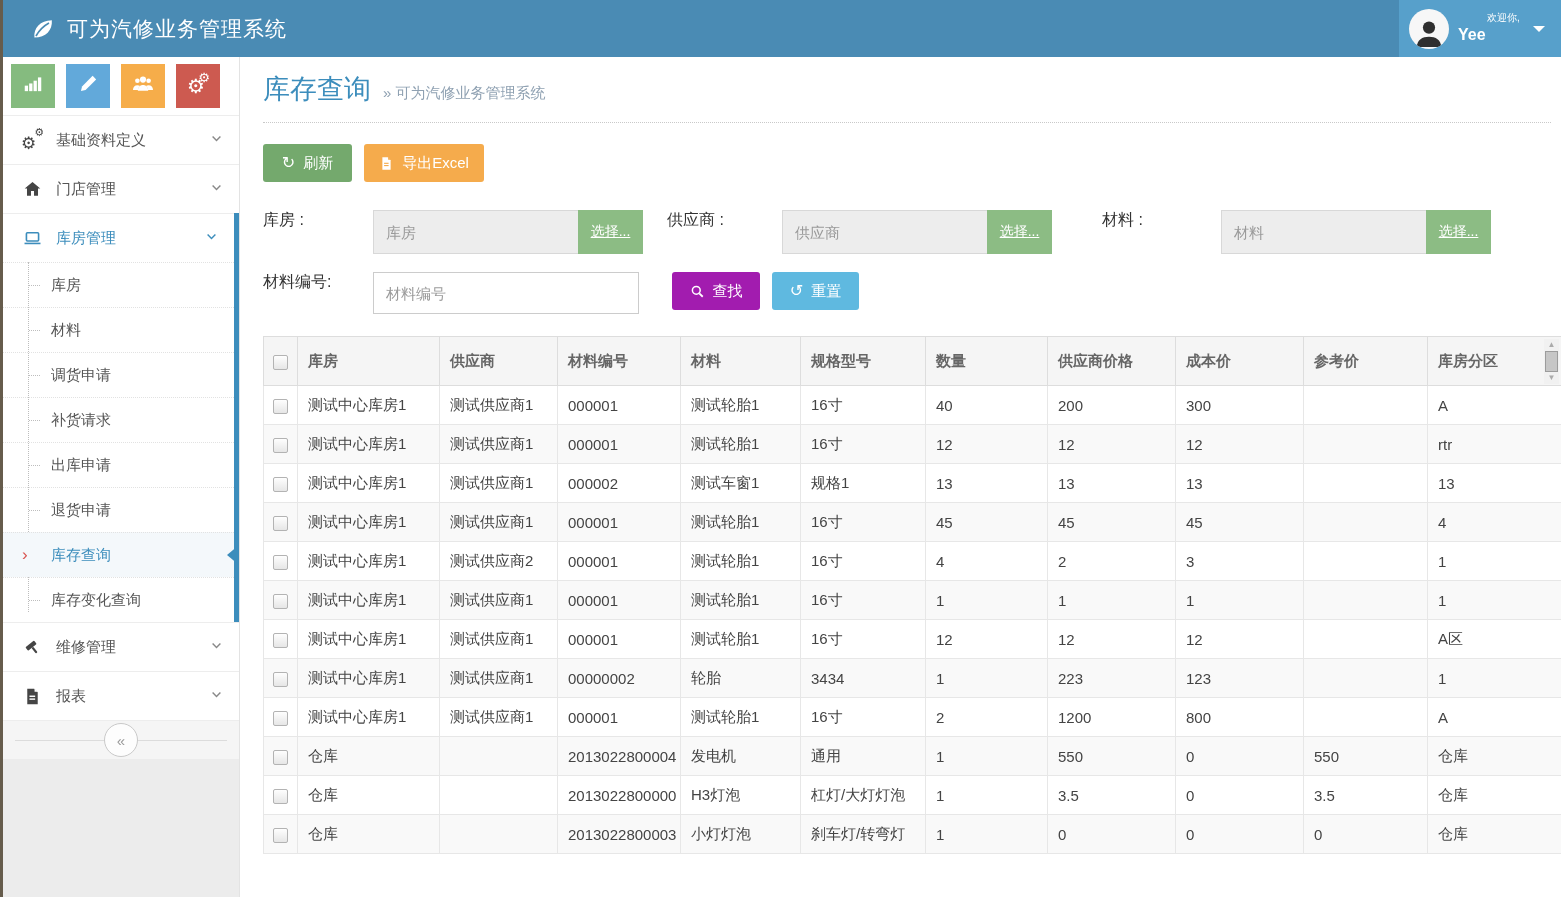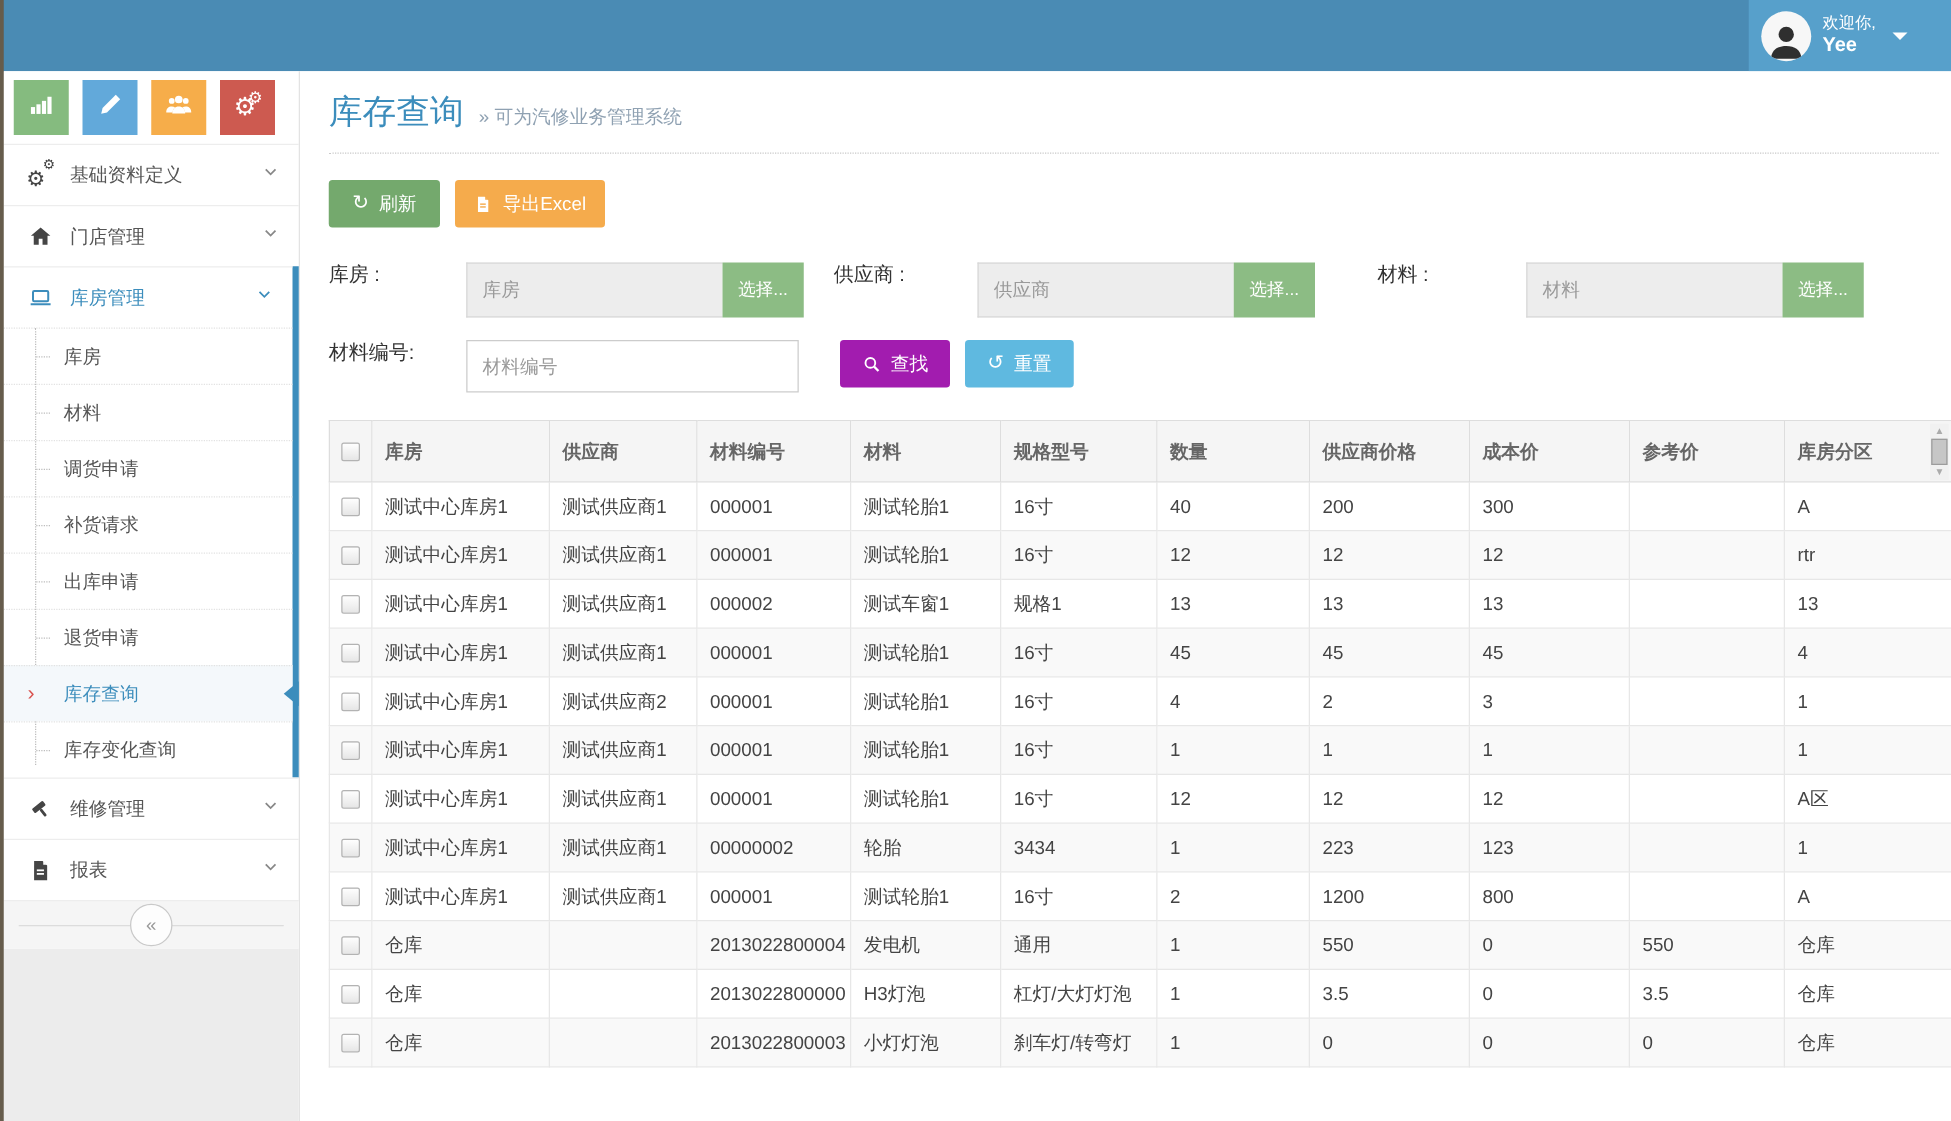--- a/index.html
+++ b/index.html
@@ -11,21 +11,21 @@
   .topbar{position:absolute;left:0;top:0;width:1561px;height:57px;background:#4a8bb4;}
   .brand{position:absolute;left:30px;top:0;height:57px;display:flex;align-items:center;color:#fff;}
   .brand .icn svg{width:26px;height:26px;display:block;}
   .brand-title{font-size:21px;margin-left:11px;letter-spacing:1px;}
   .user-box{position:absolute;right:0;top:0;height:57px;width:162px;background:#57a0cb;
             display:flex;align-items:center;box-sizing:border-box;padding:0 10px;color:#fff;cursor:pointer;}
   .avatar{width:40px;height:40px;border-radius:50%;background:#f7f7f7;color:#2f2f2f;overflow:hidden;flex:none;
           display:flex;justify-content:center;}
   .avatar svg{width:34px;height:34px;margin-top:7px;}
   .user-text{margin-left:9px;line-height:1.25;}
-  .user-welcome{font-size:13px;display:block;}
+  .user-welcome{font-size:10px;display:block;margin-left:29px;}
   .user-name{font-size:16px;font-weight:bold;display:block;}
   .caret-down{width:0;height:0;border-left:6px solid transparent;border-right:6px solid transparent;
               border-top:6px solid #fff;margin-left:13px;}
 
   
   .sidebar{position:absolute;left:3px;top:57px;width:237px;height:840px;background:#fff;
            border-right:1px solid #e3e3e3;box-sizing:border-box;display:flex;flex-direction:column;}
   .tiles{display:flex;gap:11px;padding:7px 0 7px 8px;flex:none;}
   .tile{width:44px;height:44px;display:flex;align-items:center;justify-content:center;color:#fff;cursor:pointer;}
   .tile svg{width:22px;height:22px;}
@@ -80,21 +80,21 @@
   .btn-export{width:120px;background:#f5ab4c;}
   .filters{margin-top:28px;}
   .filter-row{display:flex;align-items:flex-start;}
   .filter-row + .filter-row{margin-top:18px;}
   .f-label{font-size:16px;color:#333;flex:none;}
   .w1{width:110px;} .w2{width:115px;} .w3{width:119px;}
   .gap2{margin-left:24px;} .gap3{margin-left:50px;}
   .sel-group{display:flex;flex:none;}
   .sel-input{width:205px;height:44px;box-sizing:border-box;background:#ededed;border:1px solid #d8d8d8;border-right:none;
              padding:0 12px;font-size:15px;color:#555;font-family:inherit;outline:none;}
-  .sel-btn{width:65px;height:44px;background:#8cbc84;border:none;color:#fff;font-size:14px;cursor:pointer;font-family:inherit;}
+  .sel-btn{width:65px;height:44px;background:#8cbc84;border:none;color:#fff;font-size:14px;cursor:pointer;font-family:inherit;text-decoration:underline;}
   .code-input{width:266px;height:42px;box-sizing:border-box;border:1px solid #ccc;background:#fff;
               padding:0 12px;font-size:15px;color:#555;font-family:inherit;outline:none;}
   input::placeholder{color:#9a9a9a;opacity:1;}
   .btn-search{width:88px;background:#a21caf;margin-left:33px;}
   .btn-reset{width:87px;background:#5fb9e0;margin-left:12px;}
 
   
   .grid-wrap{margin-top:22px;}
   table.grid{border-collapse:collapse;table-layout:fixed;width:1298px;}
   .grid th{background:#f5f5f5;border:1px solid #ddd;height:49px;text-align:left;padding:0 0 0 10px;
@@ -109,20 +109,29 @@
              display:flex;flex-direction:column;align-items:center;justify-content:space-between;padding:2px 0;}
   .sb-arrow{font-size:8px;color:#ababab;line-height:1;}
   .sb-thumb{width:13px;height:21px;background:#c6c6c6;border:1px solid #9c9c9c;box-sizing:border-box;}
 </style>
 </head>
 <body>
 
 <div class="edge-strip"></div>
 
 <header class="topbar">
+  <div class="brand">
+    <span class="icn">
+      <svg viewBox="0 0 20 20">
+          <path d="M3.4 16.6C2.6 9.2 7.8 3.4 16.8 3.2c.6 7.6-4.6 13.4-13.4 13.4z" fill="currentColor"></path>
+          <path d="M4.6 15.4C7.2 10.8 10.6 7.6 14.6 5.4" fill="none" stroke="#4a8bb4" stroke-width="1.3"></path>
+        </svg>
+    </span>
+    <span class="brand-title">可为汽修业务管理系统</span>
+  </div>
   <div class="user-box">
     <span class="avatar">
       <svg viewBox="0 0 20 20">
           <g fill="currentColor">
             <circle cx="10" cy="6.8" r="3.6"></circle>
             <path d="M2.8 18.2c.3-4.2 3.2-6 7.2-6s6.9 1.8 7.2 6z"></path>
           </g>
         </svg>
     </span>
     <span class="user-text">

